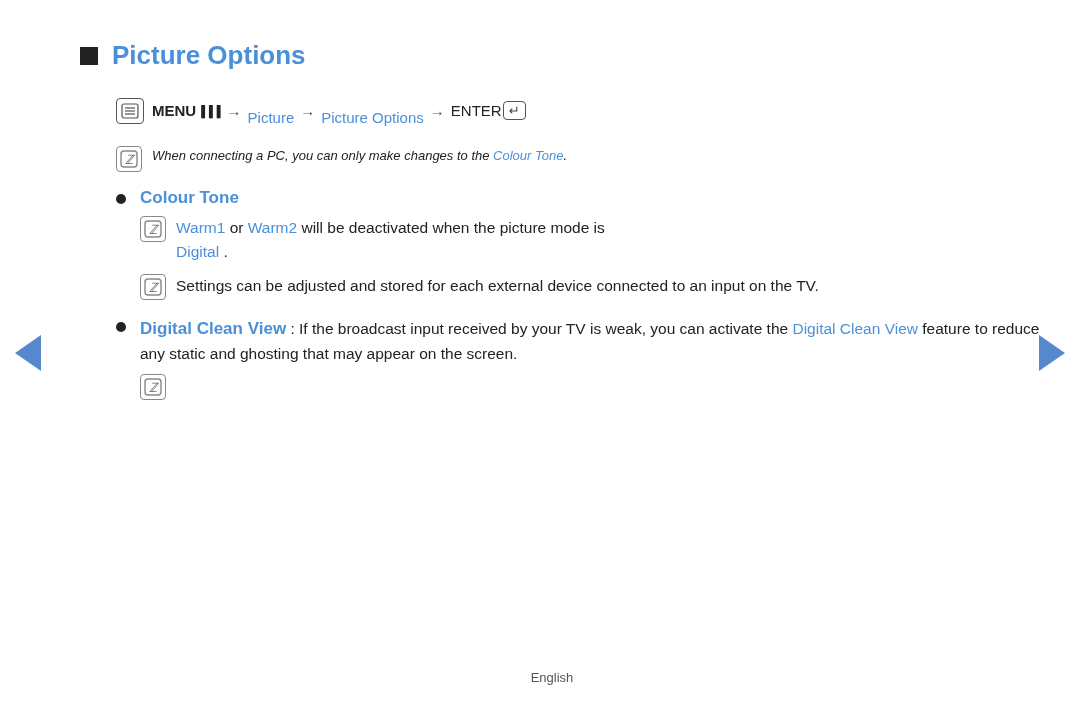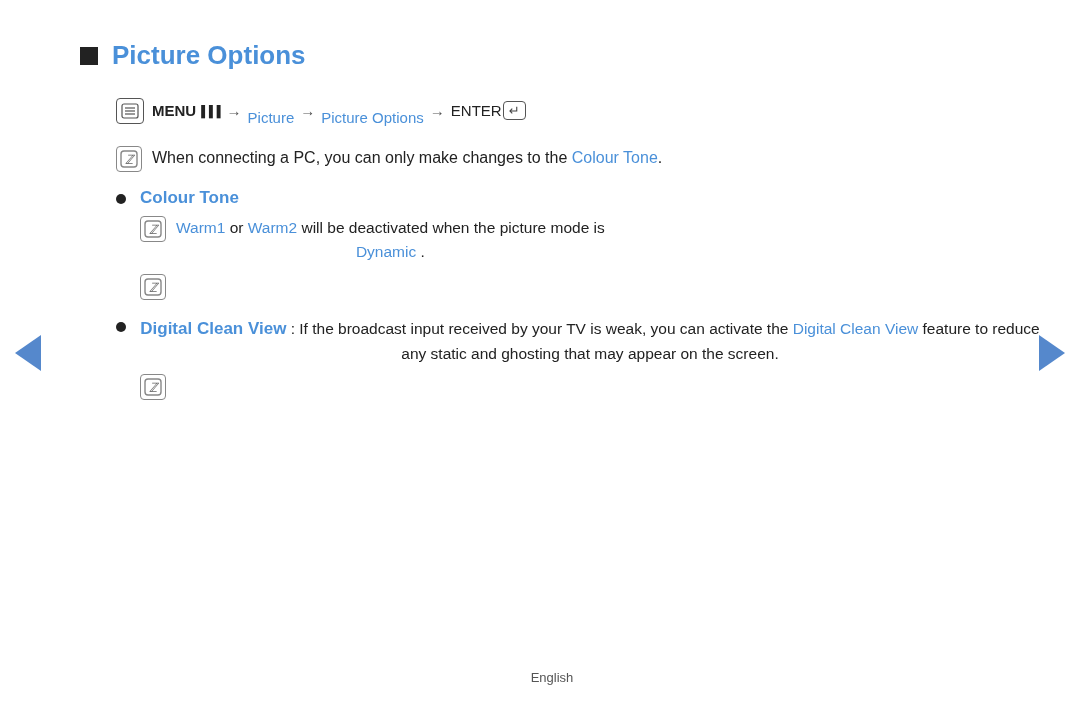--- a/index.html
+++ b/index.html
@@ -123,23 +123,24 @@
       border-radius: 4px;
       margin-right: 10px;
       flex-shrink: 0;
       font-size: 13px;
       color: #666;
       font-style: italic;
       font-family: serif;
     }
 
     .note-text {
-      font-size: 16px;
+      font-size: 13px;
       line-height: 1.5;
       color: #222;
+      font-style: italic;
     }
 
     
     .bullet-section {
       margin-bottom: 16px;
     }
 
     .bullet-row {
       display: flex;
       align-items: flex-start;
@@ -187,21 +188,20 @@
       font-size: 13px;
       color: #666;
       font-style: italic;
       font-family: serif;
     }
 
     .sub-note-text {
       font-size: 15.5px;
       line-height: 1.55;
       color: #222;
-      text-align: center;
     }
 
     .blue {
       color: #4a90d9;
     }
 
     
     .nav-arrow-left {
       position: absolute;
       left: 14px;
@@ -311,32 +311,33 @@
           <svg width="18" height="18" viewBox="0 0 18 18">
             <rect x="1" y="1" width="16" height="16" rx="3" fill="none" stroke="#888" stroke-width="1.4"></rect>
             <text x="9" y="14" text-anchor="middle" font-family="serif" font-style="italic" font-size="13" fill="#666">ℤ</text>
           </svg>
         </span>
         <span class="sub-note-text">
           <span class="blue">Warm1</span>
           <span> or </span>
           <span class="blue">Warm2</span>
           <span> will be deactivated when the picture mode is<br></span>
-          <span class="blue">Dynamic</span>
+          <span class="blue">Digital</span>
           <span>.</span>
         </span>
       </div>
 
       <div class="sub-note-row">
         <span class="sub-note-icon">
           <svg width="18" height="18" viewBox="0 0 18 18">
             <rect x="1" y="1" width="16" height="16" rx="3" fill="none" stroke="#888" stroke-width="1.4"></rect>
             <text x="9" y="14" text-anchor="middle" font-family="serif" font-style="italic" font-size="13" fill="#666">ℤ</text>
           </svg>
         </span>
+        <span class="sub-note-text">Settings can be adjusted and stored for each external device connected to an input on the TV.</span>
       </div>
     </div>
   </div>
 
   <div class="bullet-section">
     <div class="bullet-row">
       <div class="bullet-dot"></div>
       <span class="sub-note-text">
         <span class="blue" style="font-weight:bold; font-size:17px;">Digital Clean View</span>
         <span>: If the broadcast input received by your TV is weak, you can activate the </span>

